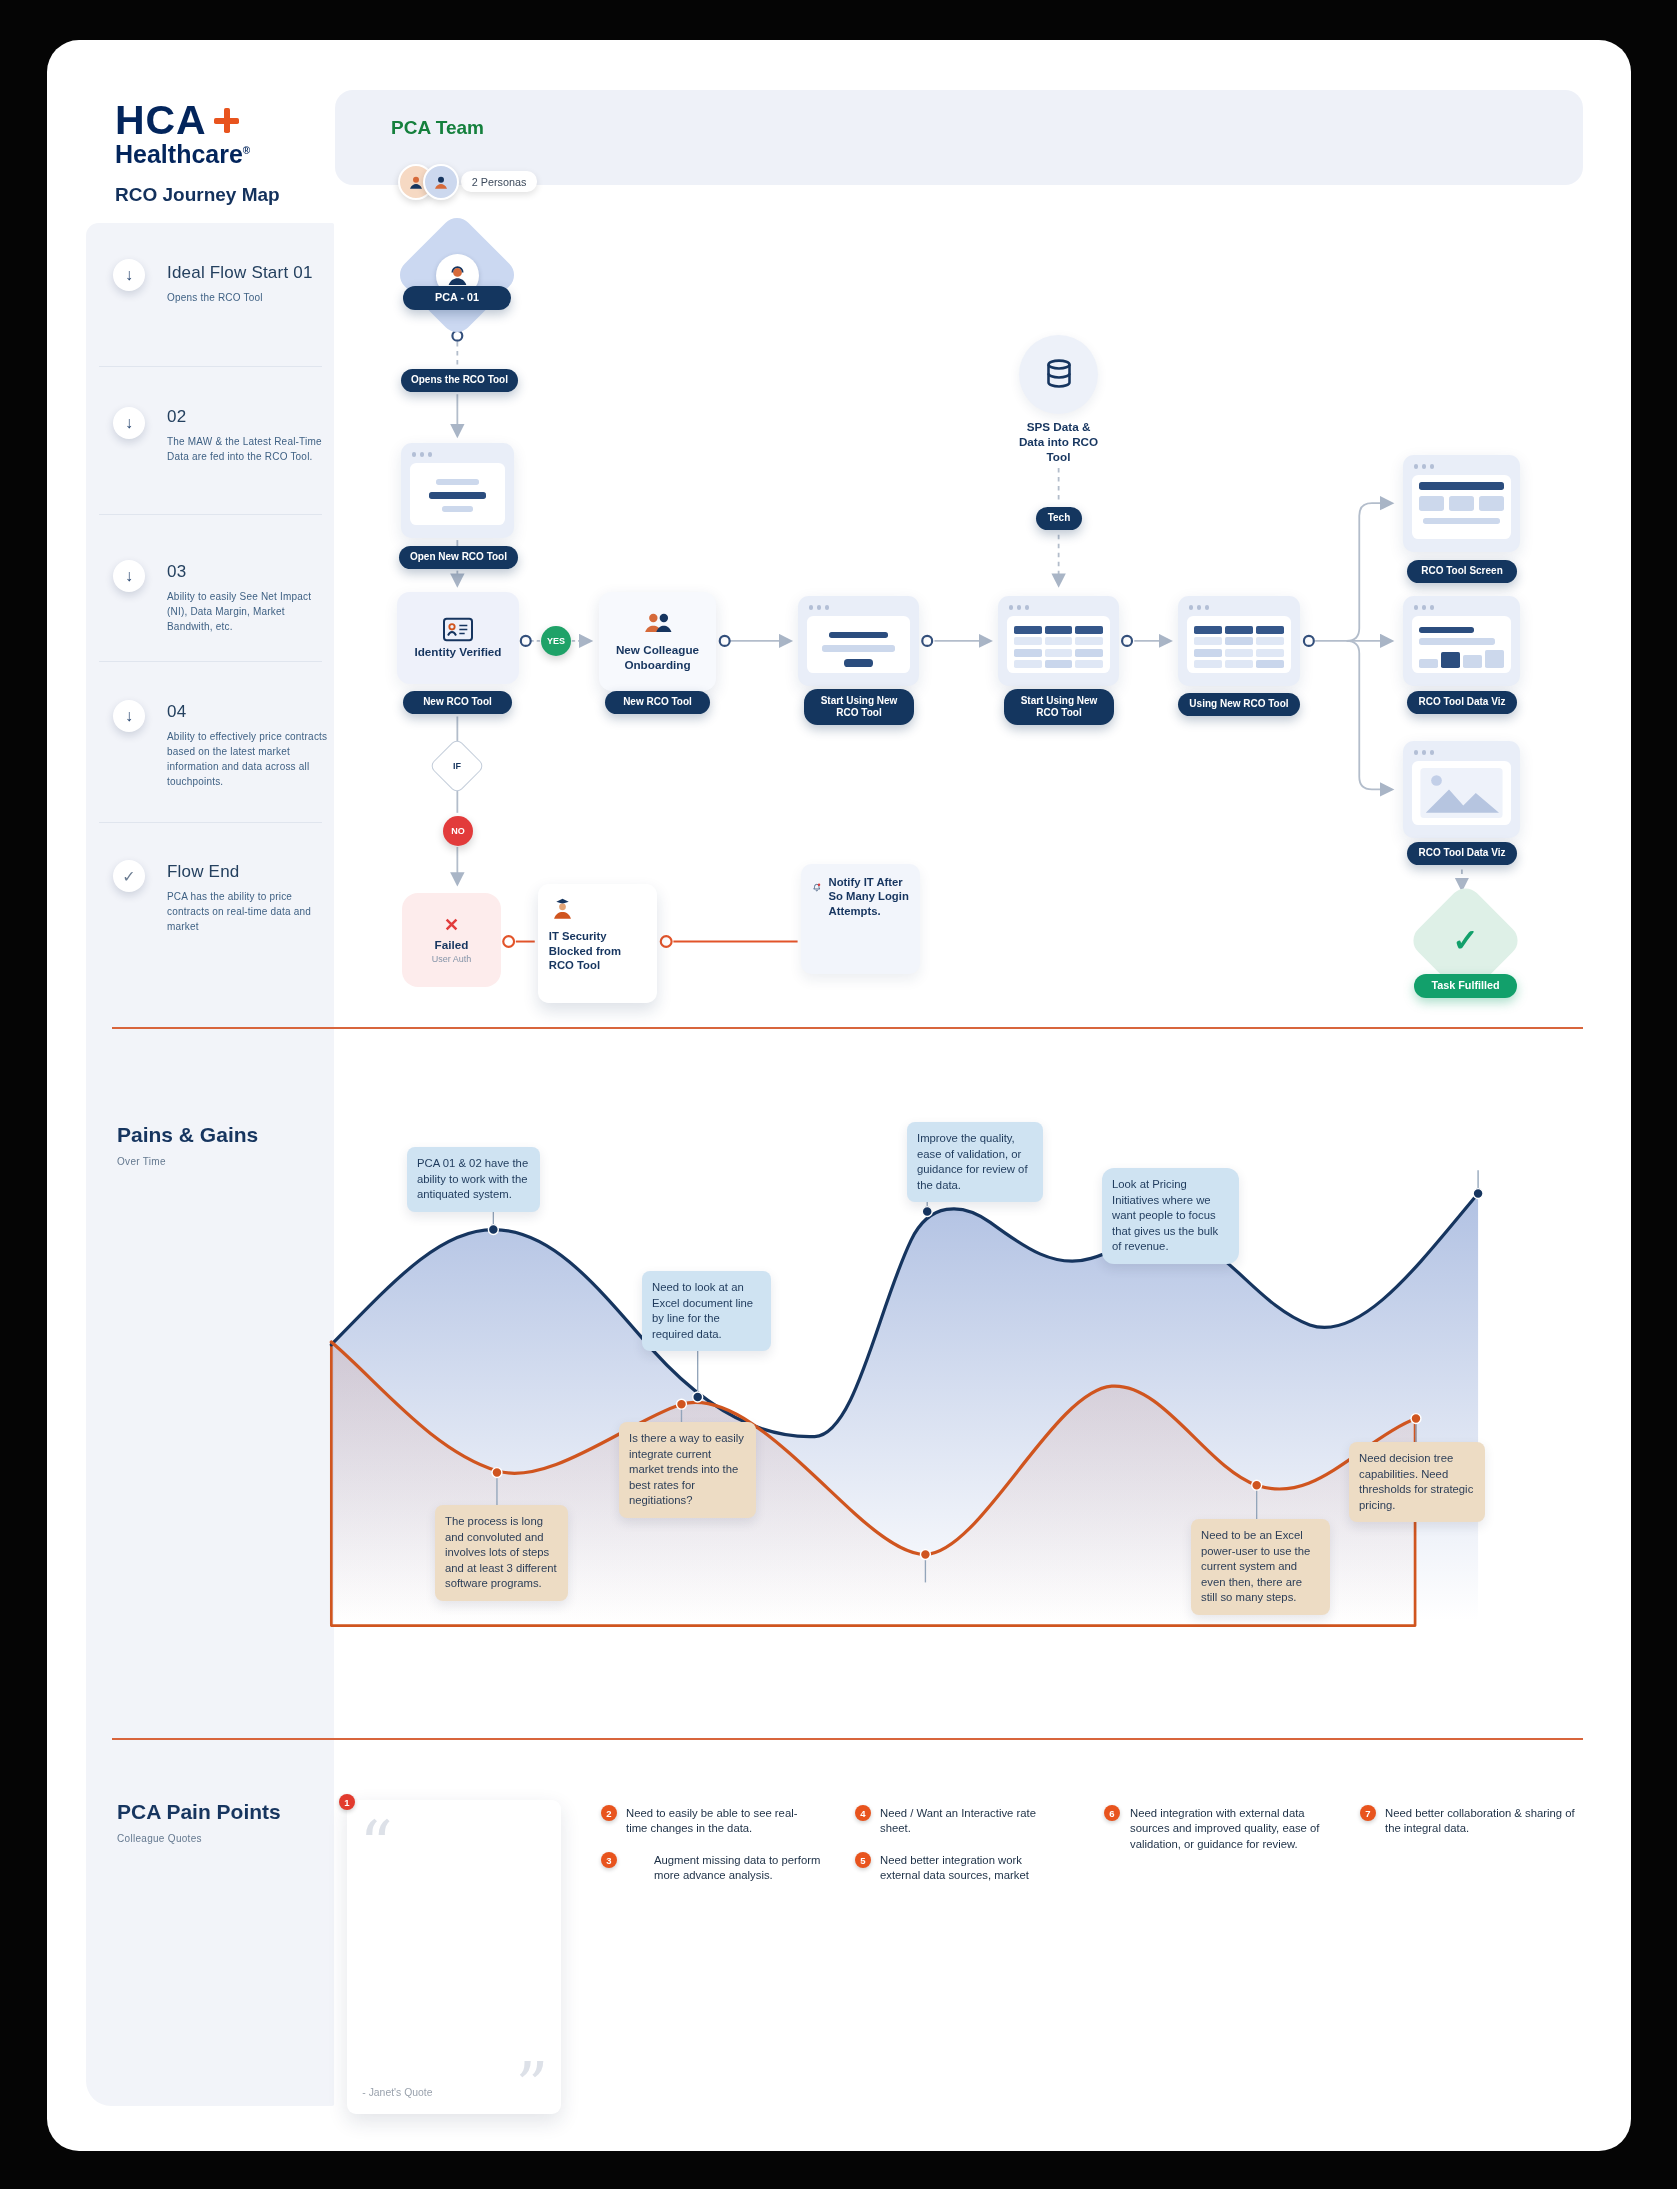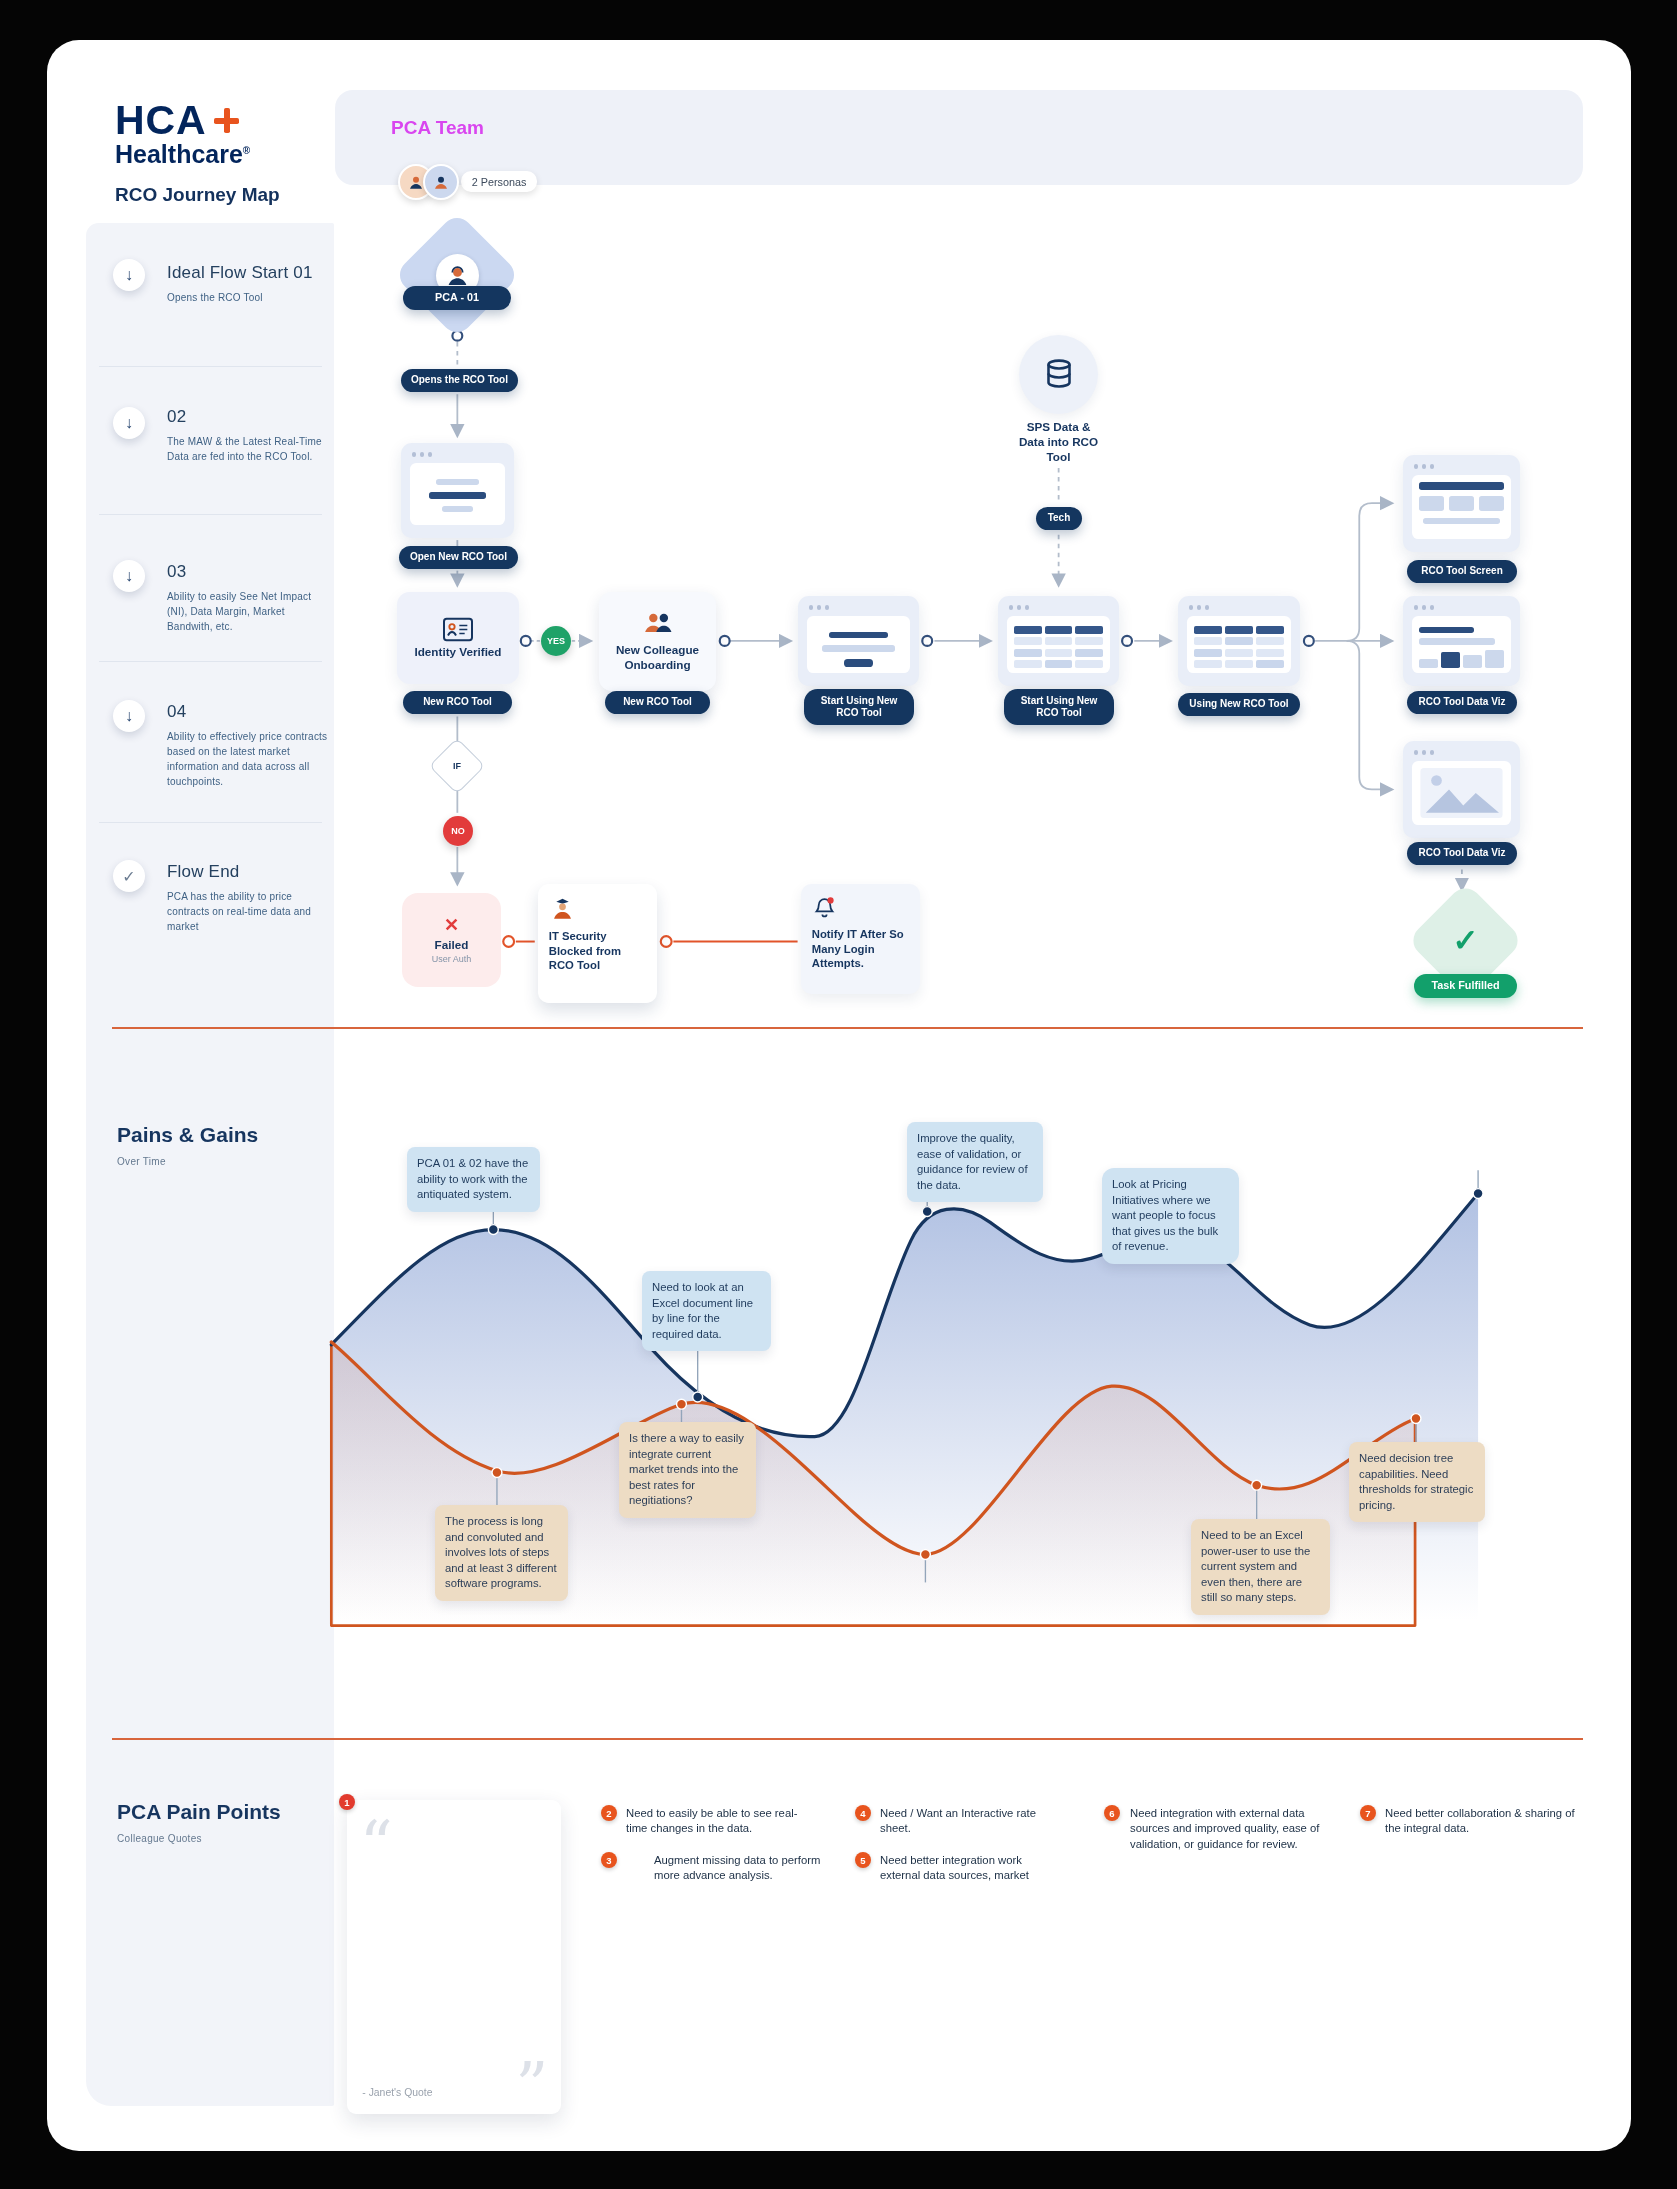--- a/index.html
+++ b/index.html
@@ -21,21 +21,21 @@
   
   .step-icon{position:absolute;width:32px;height:32px;border-radius:50%;background:#fff;box-shadow:0 3.6px 9px rgba(20,40,80,.16);display:flex;align-items:center;justify-content:center;font-size:16px;color:#2c4a73;}
   .step-title{position:absolute;font-size:17px;font-weight:500;color:#24405f;letter-spacing:0.2px;}
   .step-desc{position:absolute;font-size:10px;color:#3f6184;line-height:1.5;width:164px;letter-spacing:0.2px;}
   .divider{position:absolute;left:99px;width:223px;height:0.9px;background:#e0e5ee;}
 
   .section-title{position:absolute;font-size:21px;font-weight:700;color:#16355f;}
   .section-sub{position:absolute;font-size:10px;color:#64788f;letter-spacing:0.3px;}
 
   
-  .team-label{position:absolute;font-size:19px;font-weight:600;color:#d946ef;}
+  .team-label{position:absolute;font-size:19px;font-weight:600;color:#15803d;}
   .chip-circle{position:absolute;width:32px;height:32px;border-radius:50%;border:2.3px solid #fff;box-shadow:0 2.7px 7.2px rgba(0,0,0,.15);display:flex;align-items:center;justify-content:center;}
   .personas-pill{position:absolute;background:#fff;border-radius:10px;box-shadow:0 2.7px 7.2px rgba(0,0,0,.12);font-size:10.8px;color:#3c4a5c;padding:4.5px 10.8px;font-weight:500;}
 
   
   .pill{position:absolute;background:#14365f;color:#fff;border-radius:13.5px;font-size:10.8px;font-weight:700;display:flex;align-items:center;justify-content:center;text-align:center;padding:3.6px 7.2px;box-sizing:border-box;line-height:1.25;box-shadow:0 4.5px 10.8px rgba(20,54,95,.28);}
   .pill.green{background:#12a06b;box-shadow:0 4.5px 10.8px rgba(18,160,107,.35);}
   .diamond{position:absolute;}
   .dsq{position:absolute;inset:0;transform:rotate(45deg);border-radius:16px;}
   .dcontent{position:absolute;inset:0;display:flex;align-items:center;justify-content:center;}
   .node-circle{position:absolute;border-radius:50%;display:flex;align-items:center;justify-content:center;color:#fff;font-weight:700;box-shadow:0 3.6px 9px rgba(0,0,0,.18);}
@@ -445,21 +445,21 @@
 
   <div class="card" style="left:538px;top:884px;width:119px;height:119px;background:#ffffff;box-shadow:0 7.2px 16px rgba(22,53,95,.14);border-radius:10.8px;padding:10.8px 10.8px;display:flex;flex-direction:column;gap:7.2px;">
     <svg width="27" height="27" viewBox="0 0 24 24">
       <path d="M6.5 6 12 3.4 17.5 6 12 7.8z" fill="#16355f"></path>
       <circle cx="12" cy="10.5" r="3" fill="#e2a477"></circle>
       <path d="M4.5 21c1.5-4.2 4.4-5.8 7.5-5.8s6 1.6 7.5 5.8z" fill="#d0551f"></path>
     </svg>
     <div class="card-title" style="text-align:left;font-size:11.3px;">IT Security Blocked from RCO Tool</div>
   </div>
 
-  <div class="card" style="left:801px;top:884px;width:119px;height:110px;background:#f2f5fb;border-radius:10.8px;padding:10.8px 10.8px;display:flex;flex-direction:column;gap:7.2px;box-shadow:0 5.4px 12.6px rgba(22,53,95,.08);">
+  <div class="card" style="left:801px;top:864px;width:119px;height:110px;background:#f2f5fb;border-radius:10.8px;padding:10.8px 10.8px;display:flex;flex-direction:row;gap:7.2px;box-shadow:0 5.4px 12.6px rgba(22,53,95,.08);">
     <svg width="25" height="25" viewBox="0 0 24 24">
       <path d="M12 4a5.5 5.5 0 0 0-5.5 5.5c0 4-1.5 5.5-2.2 6.3h15.4c-.7-.8-2.2-2.3-2.2-6.3A5.5 5.5 0 0 0 12 4z" fill="none" stroke="#16355f" stroke-width="1.7"></path>
       <path d="M10 18.6a2 2 0 0 0 4 0" fill="none" stroke="#16355f" stroke-width="1.7"></path>
       <circle cx="17.8" cy="5.2" r="3" fill="#e23b3b"></circle>
     </svg>
     <div class="card-title" style="text-align:left;font-size:11.3px;">Notify IT After So Many Login Attempts.</div>
   </div>
 
   <div class="callout blue" style="left:407px;top:1147px;width:133px;">PCA 01 &amp; 02 have the ability to work with the antiquated system.</div>
   <div class="callout blue" style="left:642px;top:1271px;width:129px;">Need to look at an Excel document line by line for the required data.</div>

